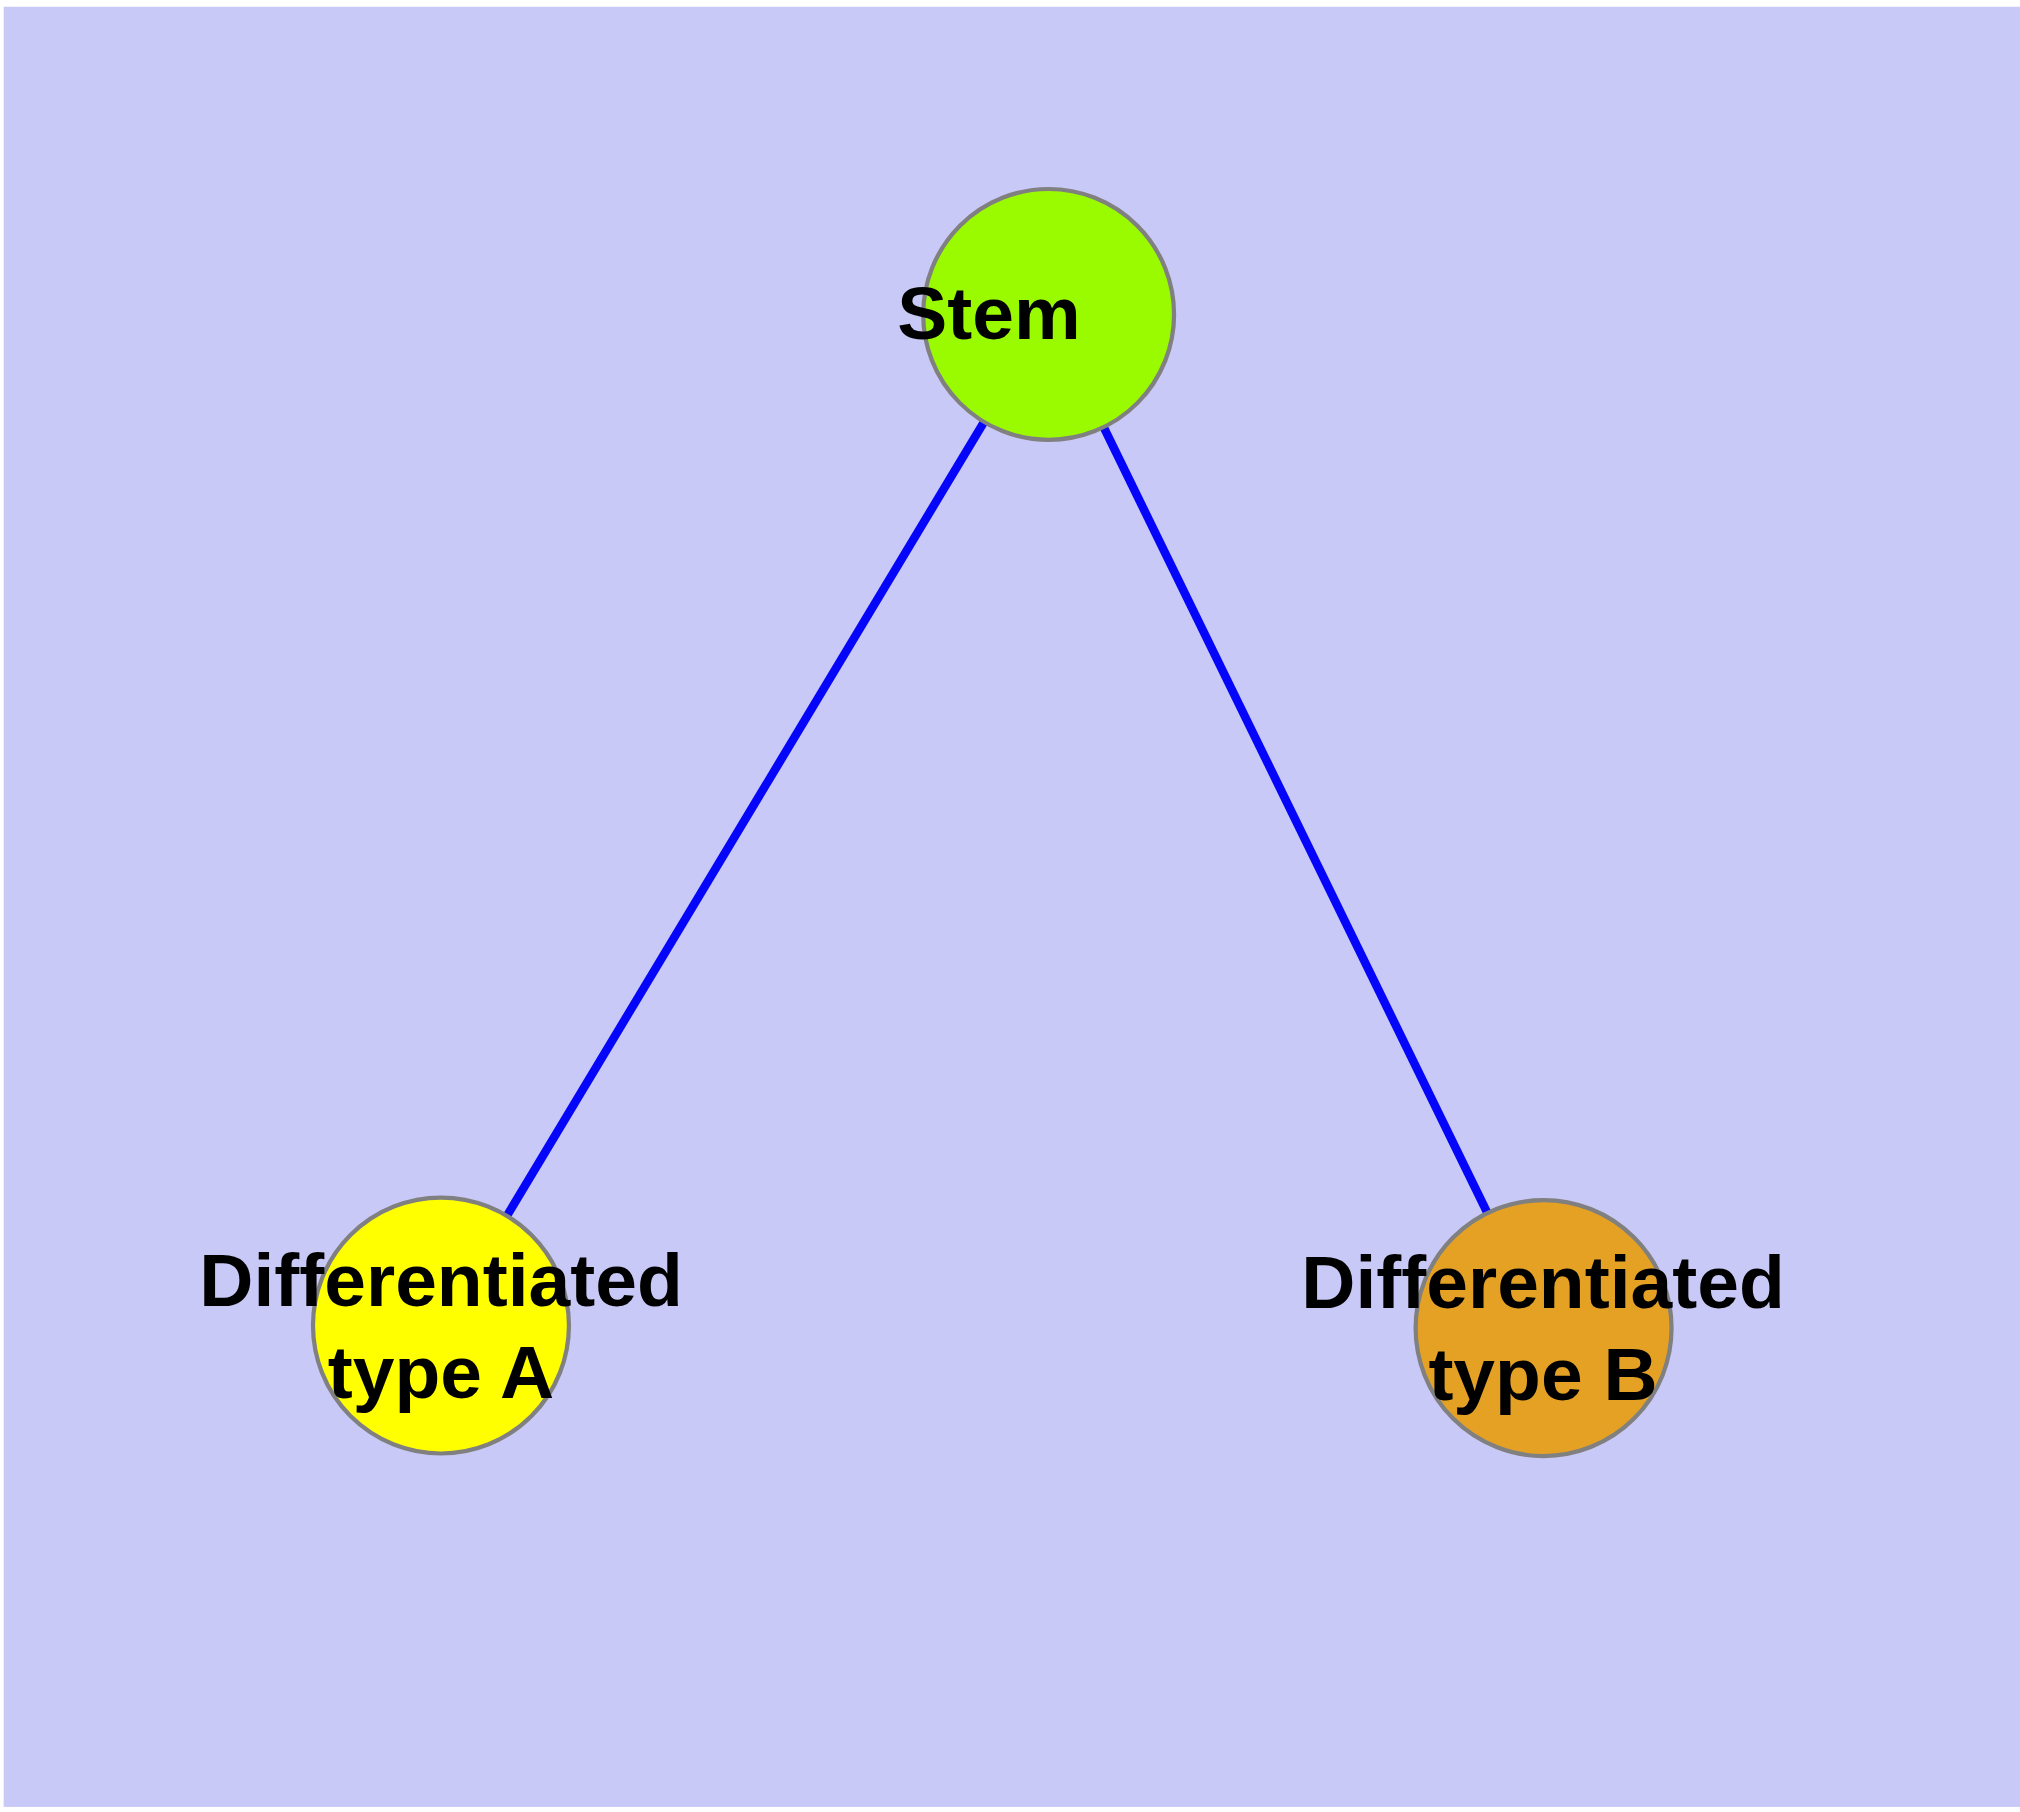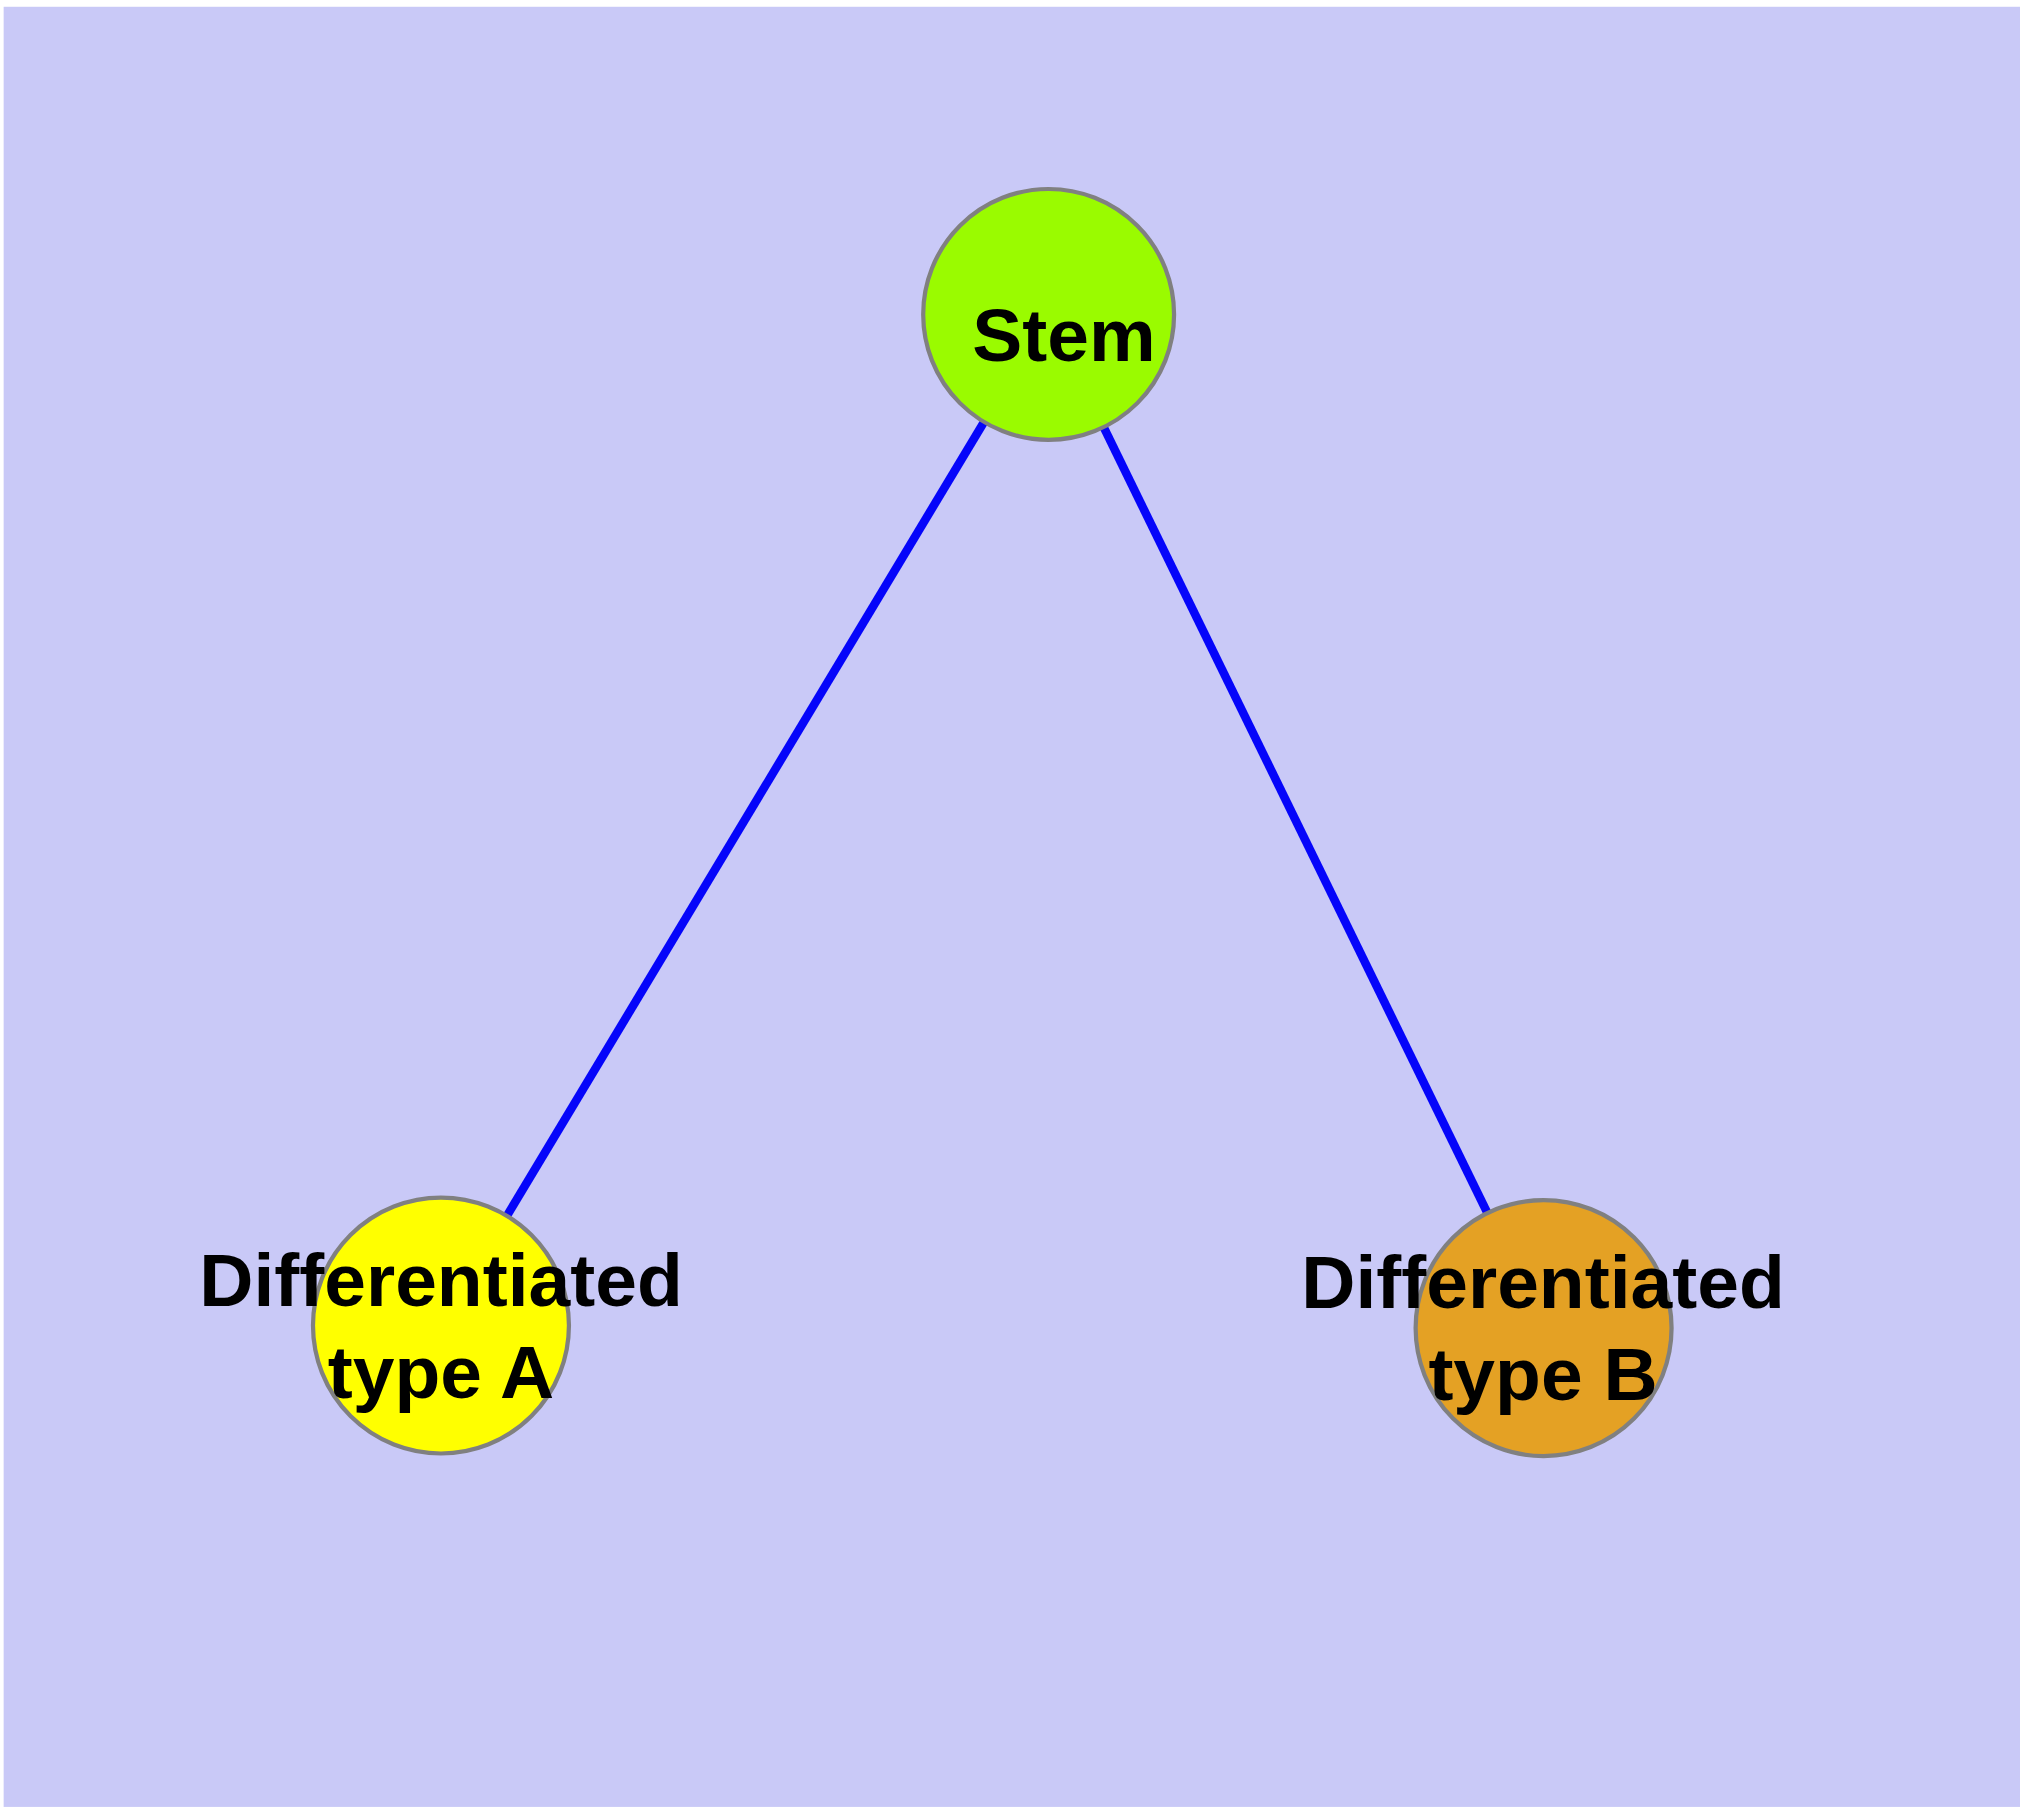--- a/index.html
+++ b/index.html
@@ -28,21 +28,21 @@
     transform: translate(-50%, -50%);
     text-align: center;
     white-space: pre-line;
     font-weight: 700;
     font-size: 75px;
     line-height: 1.22;
     color: #000000;
     letter-spacing: 0px;
     pointer-events: none;
   }
-  .node-label.stem { left: 1064px; top: 314px; margin-top: 22px; }
+  .node-label.stem { left: 989px; top: 314px; }
   .node-label.type-a { left: 441px; top: 1326px; }
   .node-label.type-b { left: 1543px; top: 1328px; }
 </style>
 </head>
 <body>
 
 <div class="stage">
 
   <svg viewBox="0 0 2384 2138">
 

